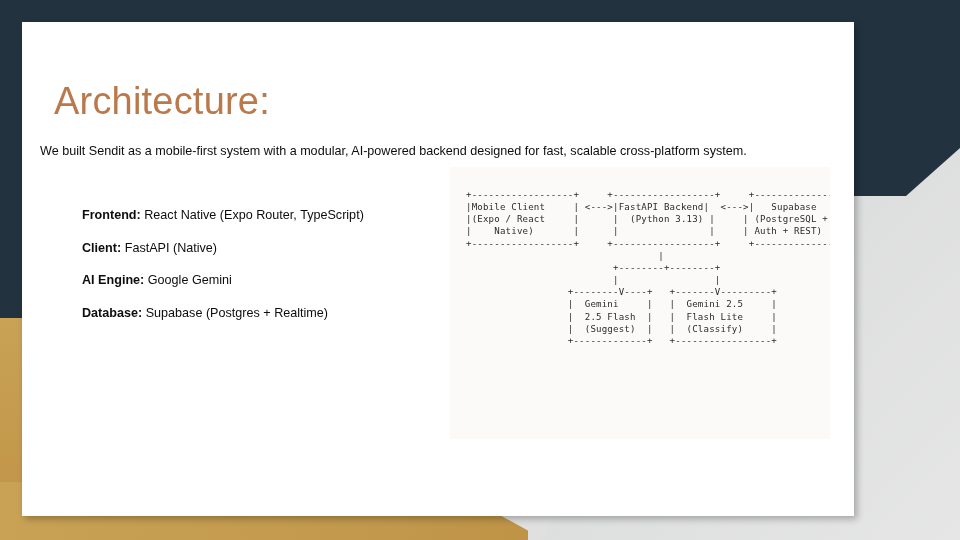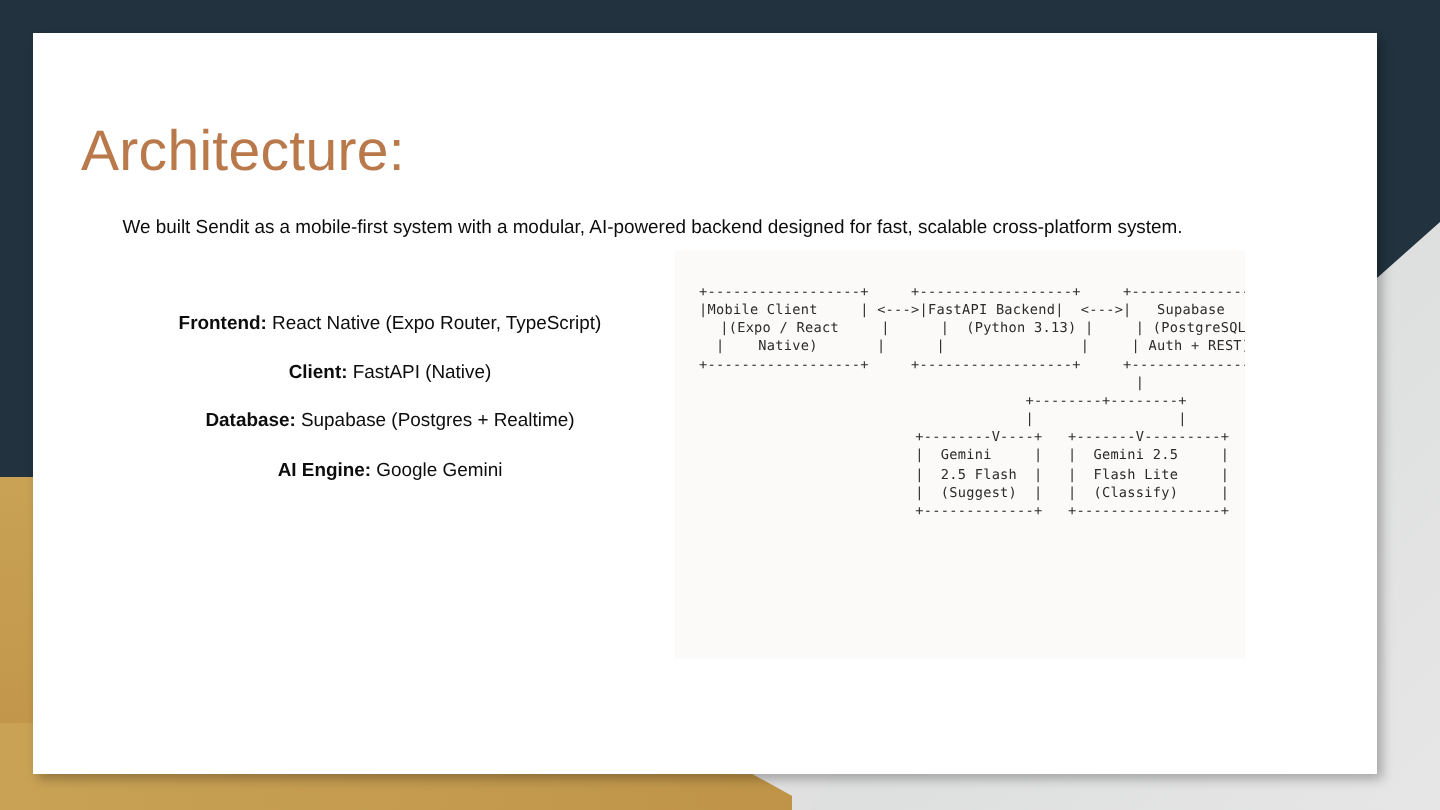--- a/index.html
+++ b/index.html
@@ -70,25 +70,24 @@
     height: 420px;
     background: linear-gradient(135deg, #d2d3d4 0%, #dcdddd 40%, #e6e6e6 100%);
     clip-path: polygon(420px 0, 420px 420px, 0 420px, 120px 230px, 310px 0);
   }
 
   
   .slide-card {
     position: absolute;
     left: 22px;
     top: 22px;
-    width: 896px;
+    width: 832px;
     height: 494px;
     background: #ffffff;
     box-shadow: 3px 3px 7px rgba(0,0,0,0.28);
-    text-align: center;
   }
 
   
   .slide-title {
     position: absolute;
     left: 32px;
     top: 30px;
     font-size: 38px;
     line-height: 48px;
     font-weight: 400;
@@ -195,26 +194,26 @@
     <ul class="stack-list">
       <li class="stack-item">
         <span class="stack-label">Frontend:</span>
         <span class="stack-value">React Native (Expo Router, TypeScript)</span>
       </li>
       <li class="stack-item">
         <span class="stack-label">Client:</span>
         <span class="stack-value">FastAPI (Native)</span>
       </li>
       <li class="stack-item">
+        <span class="stack-label">AI Engine:</span>
+        <span class="stack-value">Google Gemini</span>
+      </li>
+      <li class="stack-item">
         <span class="stack-label">Database:</span>
         <span class="stack-value">Supabase (Postgres + Realtime)</span>
-      </li>
-      <li class="stack-item">
-        <span class="stack-label">AI Engine:</span>
-        <span class="stack-value">Google Gemini</span>
       </li>
     </ul>
 
     <div class="diagram-wrap">
       <pre class="diagram-pre">+------------------+     +------------------+     +------------------+
 |Mobile Client     | &lt;---&gt;|FastAPI Backend|  &lt;---&gt;|   Supabase       |
 |(Expo / React     |      |  (Python 3.13) |     | (PostgreSQL +|
 |    Native)       |      |                |     | Auth + REST)  |
 +------------------+     +------------------+     +------------------+
                                   |

